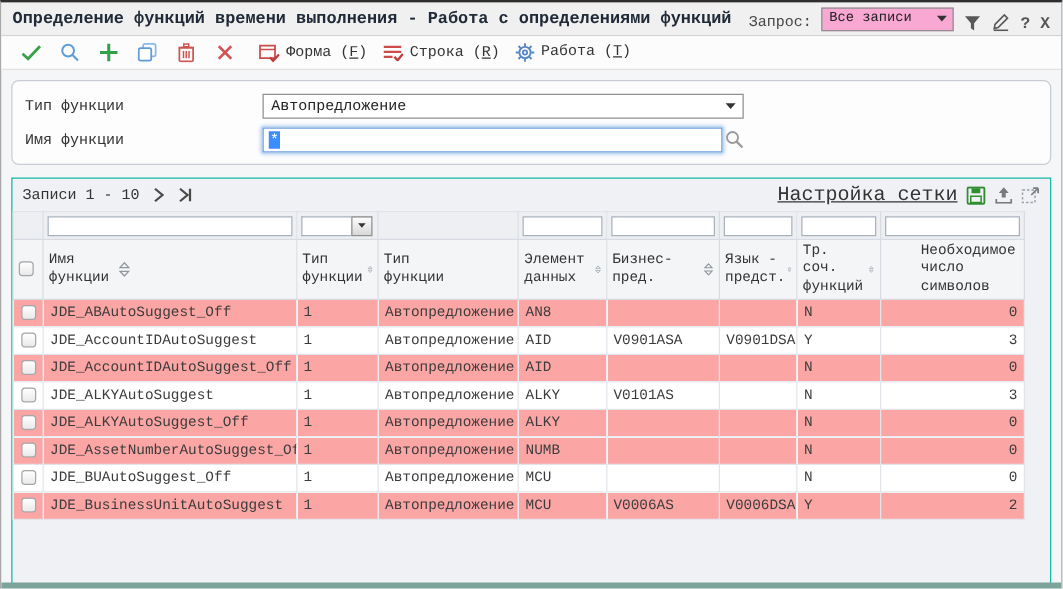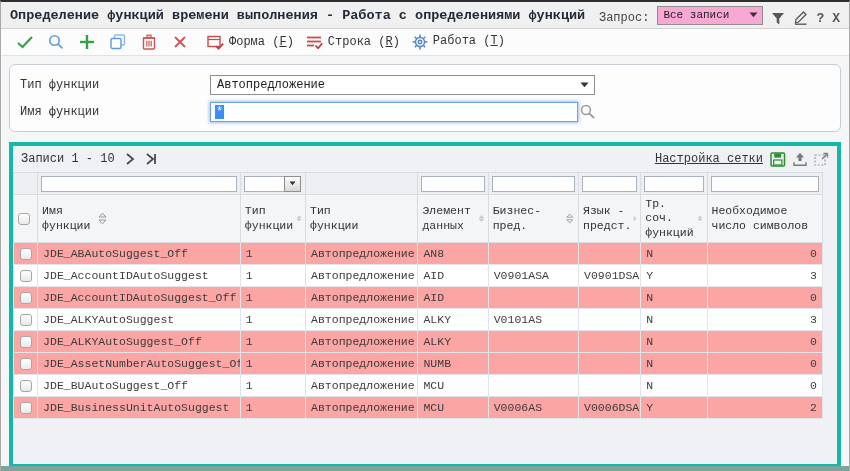--- a/index.html
+++ b/index.html
@@ -33,38 +33,38 @@
   .form-label{width:190px;font-size:12px;color:#333;}
   .select-lg{display:flex;align-items:center;justify-content:space-between;
     width:385px;height:20px;border:1px solid #909090;background:#fff;
     font-size:12px;color:#222;padding:0 5px 0 6px;cursor:pointer;}
   .text-field{display:flex;align-items:center;width:368px;height:20px;background:#fff;
     border:1px solid #6ca2dd;box-shadow:0 0 3px 1px rgba(130,175,230,.75);padding:0 4px;}
   .sel-text{background:#3b8cff;color:#fff;font-size:12px;line-height:14px;padding:0 1px;}
   .field-search{margin-left:2px;display:flex;align-items:center;cursor:pointer;}
   
   .grid-panel{position:absolute;top:140px;left:8px;right:8px;height:326px;
-    border:4px solid #14b8a6;background:#eff1f4;overflow:hidden;}
+    border:1px solid #14b8a6;background:#eff1f4;overflow:hidden;}
   .records-bar{height:26px;display:flex;align-items:center;padding:0 8px;font-size:12px;color:#333;}
   .rec-nav{display:flex;align-items:center;gap:10px;margin-left:10px;}
   .grid-tools{margin-left:auto;display:flex;align-items:center;gap:7px;}
-  .grid-link{font-size:12px;color:#333;text-decoration:underline;cursor:pointer;text-align:center;}
+  .grid-link{font-size:16px;color:#333;text-decoration:underline;cursor:pointer;text-align:center;}
   table.grid{border-collapse:collapse;table-layout:fixed;width:810px;font-size:11.5px;color:#3c3c3c;background:#fff;}
   table.grid td,table.grid th{border:1px solid #e1e5ea;overflow:hidden;white-space:nowrap;}
   tr.filter-row th{background:#edeff2;border-color:#d8dce2;height:22px;padding:2px 3px;}
   .f-input{width:100%;height:16px;border:1px solid #a9b1bb;background:#fff;padding:0 2px;font:inherit;}
   .f-combo{display:flex;align-items:stretch;}
   .f-combo .f-input{width:40px;border-right:none;}
   .combo-btn{width:17px;height:16px;border:1px solid #8f8f8f;background:linear-gradient(#fdfdfd,#d8d8d8);
     display:flex;align-items:center;justify-content:center;cursor:pointer;}
   tr.header-row th{background:#f4f5f6;border-color:#d8dce2;height:36px;padding:2px 4px;
     font-weight:normal;text-align:left;color:#333;vertical-align:middle;}
   .hdr{display:flex;align-items:center;gap:4px;}
   .hdr-label{white-space:normal;line-height:1.25;}
-  .w52{max-width:52px;} .w48{max-width:48px;} .w56{max-width:56px;} .w46{max-width:46px;} .w50{max-width:50px;} .w112{max-width:112px;}
+  .w52{max-width:52px;} .w48{max-width:48px;} .w56{max-width:56px;} .w46{max-width:46px;} .w50{max-width:50px;} .w112{max-width:112px;margin-left:28px;}
   tr.grid-row td{height:22px;padding:2px 5px;background:#fff;}
   tr.grid-row.alt td{background:#fca5a5;}
   td.num{text-align:right;}
   .c-cb,th.c-cb{text-align:center;}
   .cb{width:12px;height:12px;border:1px solid #a6a6a6;border-radius:3px;
     background:linear-gradient(#ffffff,#e9e9e9);display:inline-block;vertical-align:middle;cursor:pointer;}
   
   .footer-strip{position:absolute;left:0;right:0;bottom:0;height:5px;background:#7da49b;}
 </style>
 </head>

